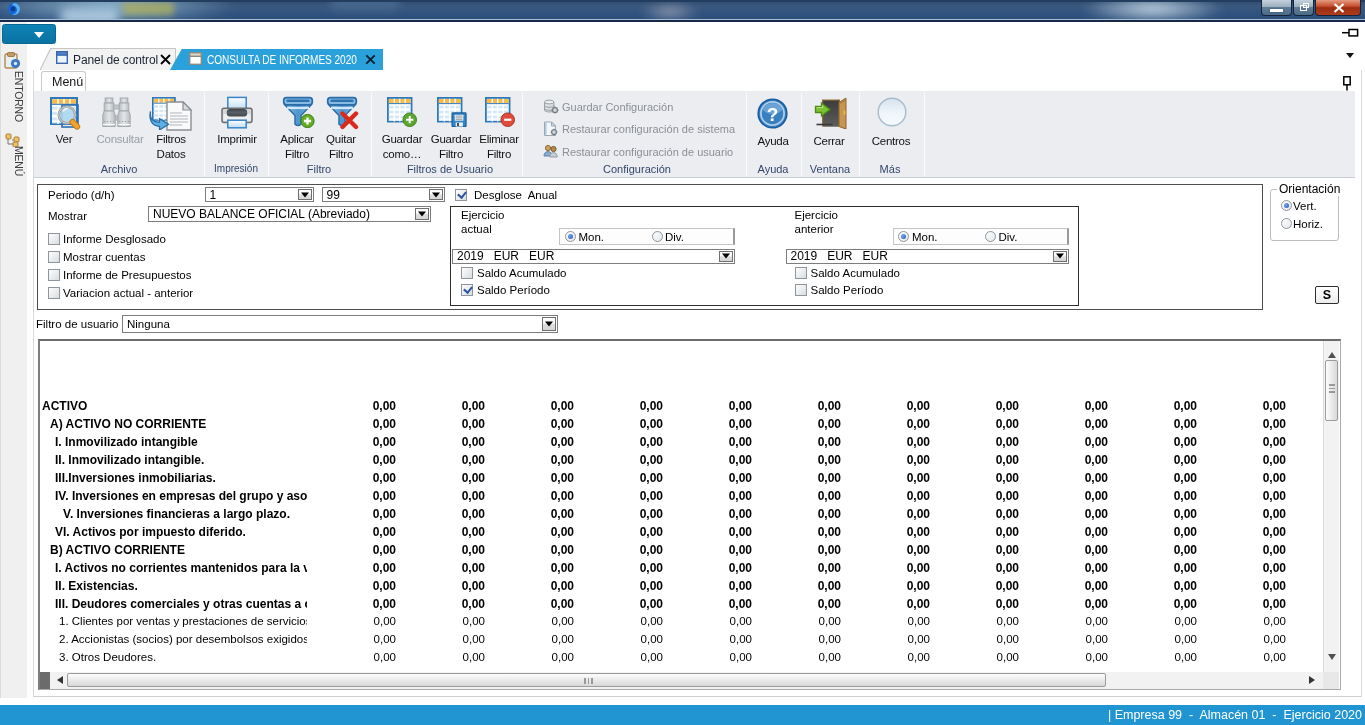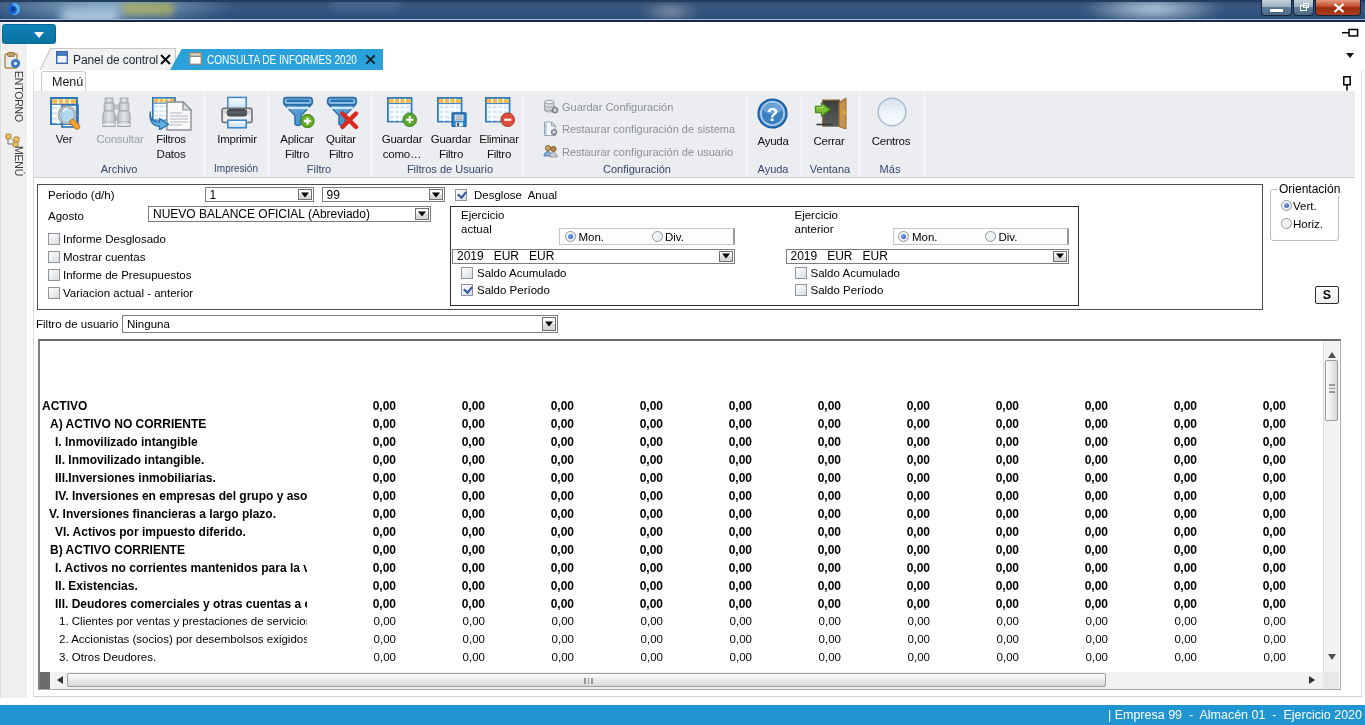--- a/index.html
+++ b/index.html
@@ -350,21 +350,21 @@
 <div class="combo" style="left:204.5px;top:187px;width:109.5px;height:15px">
       <div class="t">1</div>
       <div class="b"></div>
     </div>
 <div class="combo" style="left:321.5px;top:187px;width:123px;height:15px">
       <div class="t">99</div>
       <div class="b"></div>
     </div>
 <div class="cb ck" style="left:455px;top:189px"></div>
 <div class="lbl" style="left:474px;top:189px">Desglose&nbsp; Anual</div>
-<div class="lbl" style="left:48px;top:209.5px">Agosto</div>
+<div class="lbl" style="left:48px;top:209.5px">Mostrar</div>
 <div class="combo" style="left:148px;top:205.5px;width:283px;height:16px">
       <div class="t">NUEVO BALANCE OFICIAL (Abreviado)</div>
       <div class="b"></div>
     </div>
 <div class="cb" style="left:48px;top:233px"></div><div class="lbl" style="left:63px;top:233px">Informe Desglosado</div>
 <div class="cb" style="left:48px;top:251px"></div><div class="lbl" style="left:63px;top:251px">Mostrar cuentas</div>
 <div class="cb" style="left:48px;top:269px"></div><div class="lbl" style="left:63px;top:269px">Informe de Presupuestos</div>
 <div class="cb" style="left:48px;top:287px"></div><div class="lbl" style="left:63px;top:287px">Variacion actual - anterior</div>
 <div class="ab" style="left:450px;top:206px;width:629px;height:100px;border:1.6px solid #2e2e2e;background:#fff"></div>
 <div class="lbl" style="left:461px;top:208.5px">Ejercicio</div><div class="lbl" style="left:461px;top:223px">actual</div><div class="ab" style="left:559px;top:227.5px;width:176px;height:17px;background:#fdfdfd;border:1px solid #c6c6c6;border-right:2px solid #9a9a9a"></div><div class="rd ck" style="left:564.5px;top:230.5px"></div><div class="lbl" style="left:578.5px;top:230.5px">Mon.</div><div class="rd" style="left:651.5px;top:230.5px"></div><div class="lbl" style="left:665px;top:230.5px">Div.</div><div class="combo" style="left:452px;top:248.5px;width:283px;height:15px">
@@ -465,21 +465,21 @@
       <div class="c" style="left:533px">0,00</div>
       <div class="c" style="left:622px">0,00</div>
       <div class="c" style="left:711px">0,00</div>
       <div class="c" style="left:800px">0,00</div>
       <div class="c" style="left:889px">0,00</div>
       <div class="c" style="left:978px">0,00</div>
       <div class="c" style="left:1067px">0,00</div>
       <div class="c" style="left:1156px">0,00</div>
     </div>
 <div class="row" style="top:506.5px;font-weight:bold;font-size:12px">
-      <div class="nm" style="padding-left:8px">V. Inversiones financieras a largo plazo.</div>
+      <div class="nm" style="padding-left:22px">V. Inversiones financieras a largo plazo.</div>
       <div class="c" style="left:266px">0,00</div>
       <div class="c" style="left:355px">0,00</div>
       <div class="c" style="left:444px">0,00</div>
       <div class="c" style="left:533px">0,00</div>
       <div class="c" style="left:622px">0,00</div>
       <div class="c" style="left:711px">0,00</div>
       <div class="c" style="left:800px">0,00</div>
       <div class="c" style="left:889px">0,00</div>
       <div class="c" style="left:978px">0,00</div>
       <div class="c" style="left:1067px">0,00</div>

